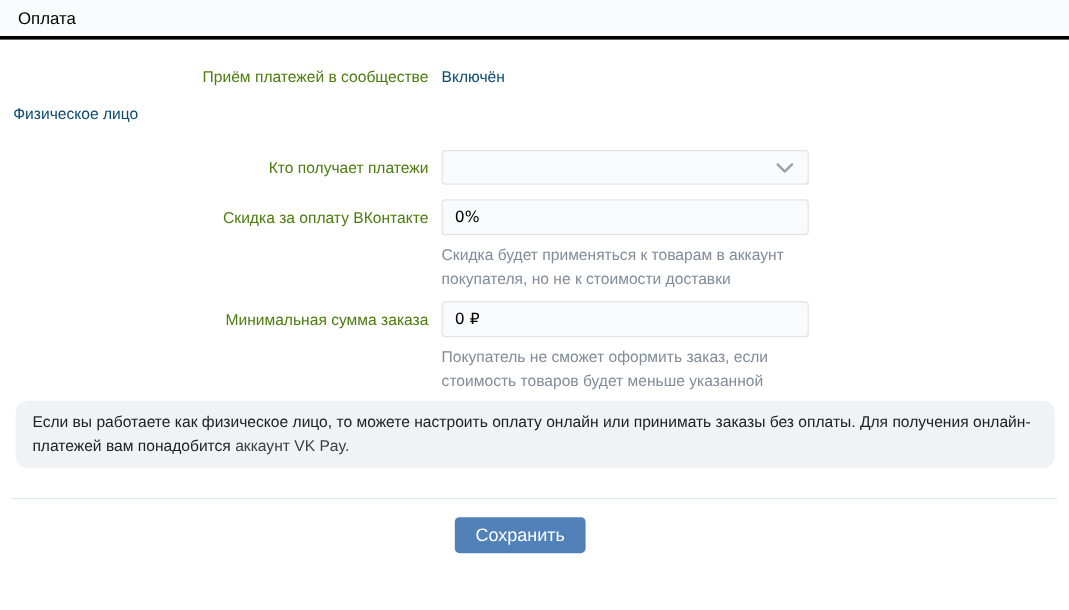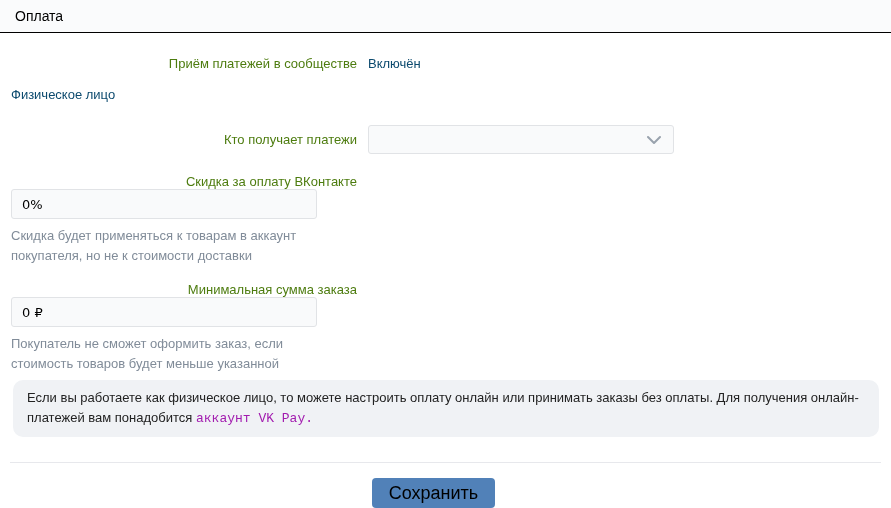--- a/index.html
+++ b/index.html
@@ -8,21 +8,21 @@
     background: #fff;
     font-family: "Liberation Sans", "DejaVu Sans", sans-serif;
     font-size: 13px;
     color: #222;
     overflow: hidden;
   }
 
   .page-header {
     height: 33px;
     background: #fafbfc;
-    border-bottom: 1px solid #000000;
+    border-bottom: 3px solid #000000;
     display: flex;
     align-items: center;
     padding: 0 15px;
   }
   .page-header .title { font-size: 14px; color: #000; }
 
   .form { padding-top: 15px; }
 
   .form-row { display: flex; align-items: center; }
   .form-row .label {
@@ -32,21 +32,21 @@
     color: #4d7c0f;
   }
   .form-row .value { margin-left: 11px; }
 
   .row-link { padding: 8px 0; }
   .row-link a { color: #0c4a6e; text-decoration: none; cursor: pointer; }
 
   .row-select { margin-top: 15px; }
   .row-input-a { margin-top: 12px; }
   .row-input-b { margin-top: 8px; }
-  .form-row.top-align { align-items: flex-start; flex-direction: column; }
+  .form-row.top-align { align-items: flex-start; }
   .input-col .label { margin-top: 8px; }
 
   .select-box {
     width: 306px;
     height: 29px;
     background: #f9fafb;
     border: 1px solid #e1e3e6;
     border-radius: 3px;
     position: relative;
     cursor: pointer;
@@ -80,34 +80,34 @@
   }
 
   .info-box {
     margin: 6px 12px 0 13px;
     background: #f0f2f5;
     border-radius: 10px;
     padding: 8px 14px;
     line-height: 20px;
     color: #222;
   }
-  .info-box a { color: #a21caf; text-decoration: none; cursor: pointer; font-family: Liberation Mono, monospace; }
+  .info-box a { color: #404040; text-decoration: none; cursor: pointer; }
 
   .divider { height: 1px; background: #e7e8ec; margin: 25px 10px 0 10px; }
 
   .footer { width: 840px; margin-top: 15px; text-align: center; }
   button.save {
     height: 30px;
     padding: 0 17px;
     background: #5181b8;
-    color: #000000;
+    color: #ffffff;
     border: none;
     border-radius: 4px;
     font-family: "Liberation Sans", "DejaVu Sans", sans-serif;
-    font-size: 18px;
+    font-size: 15px;
     cursor: pointer;
     margin-left: 27px;
   }
 </style>
 </head>
 <body>
 
 <div class="page-header">
   <div class="title">Оплата</div>
 </div>

